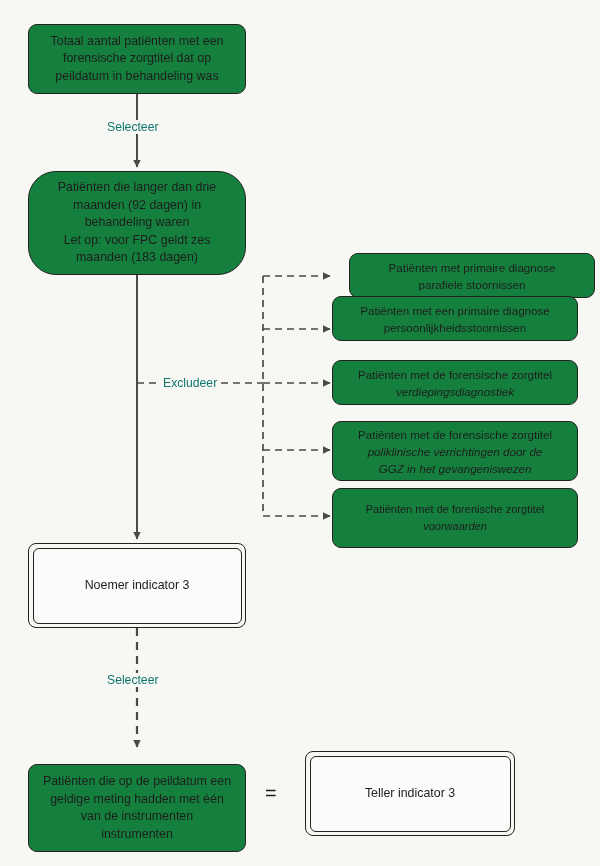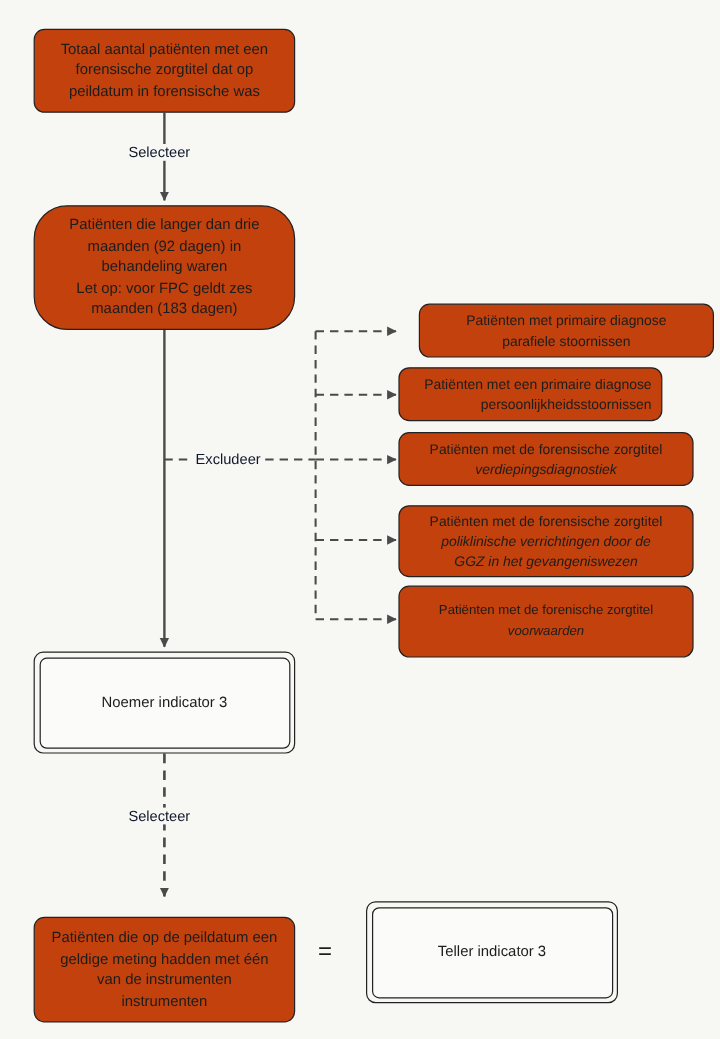--- a/index.html
+++ b/index.html
@@ -25,21 +25,21 @@
     top: 0;
     width: 600px;
     height: 866px;
     overflow: visible;
   }
 
   
   .node {
     position: absolute;
     box-sizing: border-box;
-    background: #c2410c;
+    background: #15803d;
     border: 1.7px solid #222222;
     border-radius: 9px;
     display: flex;
     align-items: center;
     justify-content: center;
     text-align: center;
     font-size: 12.4px;
     line-height: 17.5px;
     padding: 3px 8px;
     z-index: 2;
@@ -68,21 +68,21 @@
     align-items: center;
     justify-content: center;
     text-align: right;
   }
 
   
   .edge-label {
     position: absolute;
     font-size: 12.2px;
     line-height: 14px;
-    color: #0f172a;
+    color: #0f766e;
     background: #f7f7f4;
     padding: 0 3px;
     white-space: nowrap;
     z-index: 3;
   }
   .equals {
     position: absolute;
     font-size: 20px;
     line-height: 20px;
     color: #1d1d1d;
@@ -118,21 +118,21 @@
     <line x1="263" y1="450" x2="330" y2="450" stroke="#4a4a4a" stroke-width="1.7" stroke-dasharray="7,5" marker-end="url(#arrowDash)"></line>
     <line x1="263" y1="516" x2="330" y2="516" stroke="#4a4a4a" stroke-width="1.7" stroke-dasharray="7,5" marker-end="url(#arrowDash)"></line>
 
     <line x1="137" y1="628" x2="137" y2="747" stroke="#4a4a4a" stroke-width="2.2" stroke-dasharray="8,6" marker-end="url(#arrowDash)"></line>
   </svg>
 
   <div class="node" style="left:28px; top:24px; width:218px; height:70px;">
     <div class="lines">
       <span class="ln">Totaal aantal patiënten met een</span>
       <span class="ln">forensische zorgtitel dat op</span>
-      <span class="ln">peildatum in forensische was</span>
+      <span class="ln">peildatum in behandeling was</span>
     </div>
   </div>
 
   <div class="edge-label" style="left:104px; top:120px;">Selecteer</div>
 
   <div class="node" style="left:28px; top:171px; width:218px; height:104px;border-radius:28px;">
     <div class="lines">
       <span class="ln">Patiënten die langer dan drie</span>
       <span class="ln">maanden (92 dagen) in</span>
       <span class="ln">behandeling waren</span>
@@ -143,21 +143,21 @@
 
   <div class="edge-label" style="left:160px; top:376px;">Excludeer</div>
 
   <div class="node" style="left:332px; top:253px; width:246px; height:45px; font-size:11.6px; line-height:17px;margin-left:17px;">
     <div class="lines">
       <span class="ln">Patiënten met primaire diagnose</span>
       <span class="ln">parafiele stoornissen</span>
     </div>
   </div>
 
-  <div class="node" style="left:332px; top:306px; width:220px; height:45px; font-size:11.6px; line-height:17px;text-align:right;">
+  <div class="node" style="left:332px; top:296px; width:246px; height:45px; font-size:11.6px; line-height:17px;">
     <div class="lines">
       <span class="ln">Patiënten met een primaire diagnose</span>
       <span class="ln">persoonlijkheidsstoornissen</span>
     </div>
   </div>
 
   <div class="node" style="left:332px; top:360px; width:246px; height:45px; font-size:11.6px; line-height:17px;">
     <div class="lines">
       <span class="ln">Patiënten met de forensische zorgtitel</span>
       <span class="ln it">verdiepingsdiagnostiek</span>

